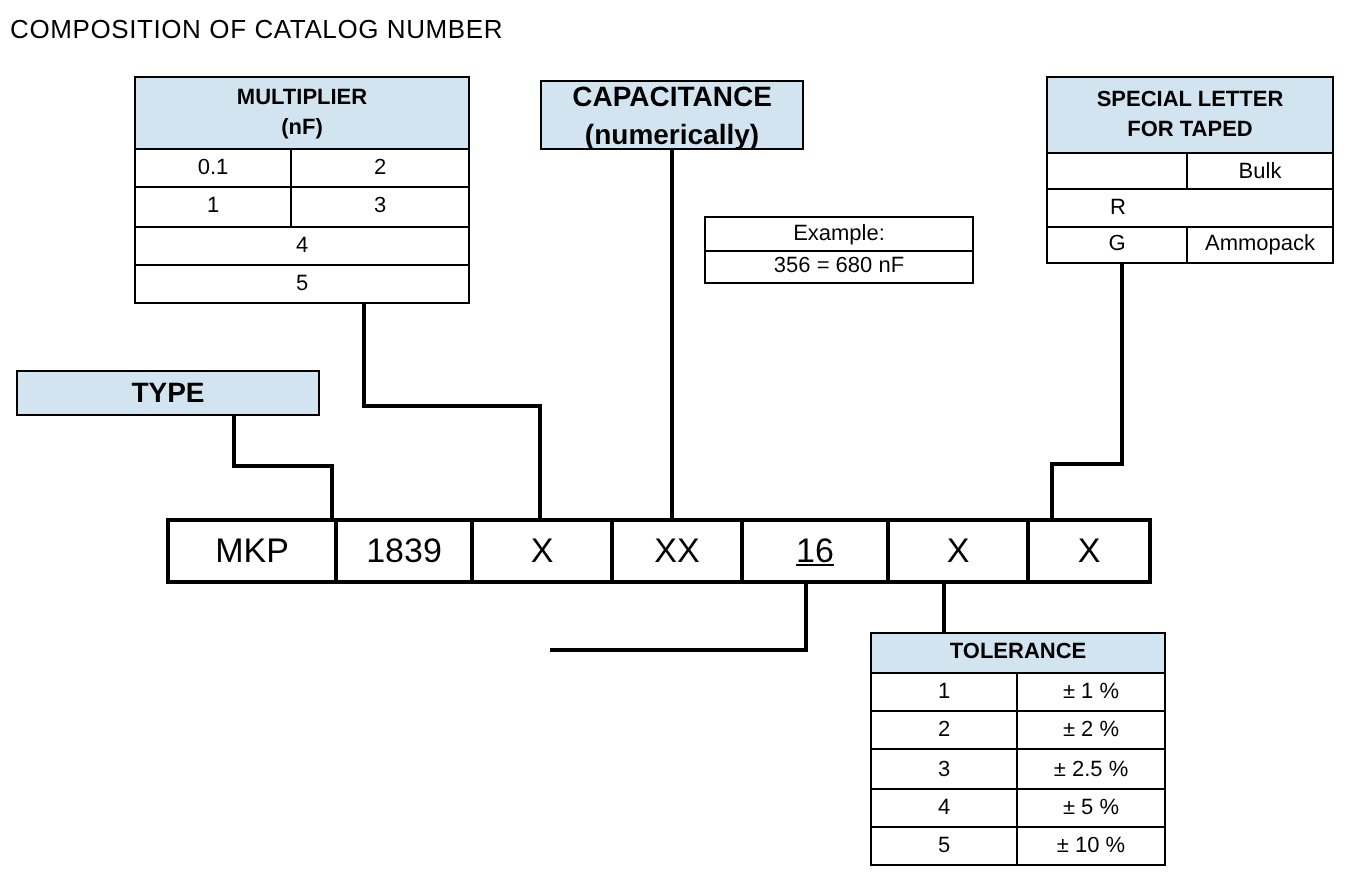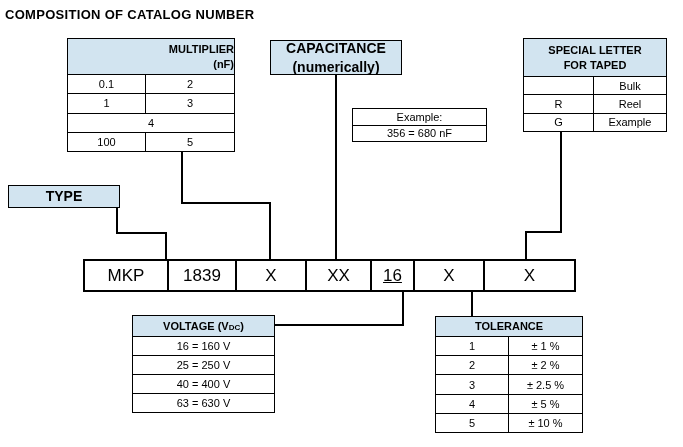--- a/index.html
+++ b/index.html
@@ -9,21 +9,21 @@
     height: 447px;
     background: #ffffff;
     font-family: "Liberation Sans", sans-serif;
     color: #000000;
     overflow: hidden;
   }
   .page-title {
     position: absolute;
     left: 5px; top: 7px;
     font-size: 13px;
-    font-weight: bold;
+    font-weight: normal;
     letter-spacing: 0.3px;
     margin: 0;
   }
   
   .tbl {
     position: absolute;
     border: 1.5px solid #000;
     display: flex;
     flex-direction: column;
     background: #fff;
@@ -116,37 +116,36 @@
   .vline, .hline { position: absolute; background: #000; }
 </style>
 </head>
 <body>
 
 <div class="canvas">
 
   <h1 class="page-title">COMPOSITION OF CATALOG NUMBER</h1>
 
   <div class="tbl" style="left:67px; top:38px; width:168px; height:114px;">
-    <div class="hdr" style="height:35px;align-items:flex-end;">
+    <div class="hdr" style="height:35px;">
       <div>MULTIPLIER</div>
       <div>(nF)</div>
     </div>
     <div class="trow">
       <div class="tc" style="width:78px;">0.1</div>
       <div class="tc" style="flex:1;">2</div>
     </div>
     <div class="trow">
       <div class="tc" style="width:78px;">1</div>
       <div class="tc" style="flex:1;">3</div>
     </div>
     <div class="trow">
       <div class="tc" style="flex:1;">4</div>
     </div>
     <div class="trow">
-      <div class="tc" style="width:78px;">100</div>
       <div class="tc" style="flex:1;">5</div>
     </div>
   </div>
 
   <div class="bluebox" style="left:270px; top:40px; width:132px; height:35px;">
     <div>CAPACITANCE</div>
     <div>(numerically)</div>
   </div>
 
   <div class="example" style="left:352px; top:108px; width:135px; height:34px;">
@@ -158,61 +157,41 @@
     <div class="hdr" style="height:37px;">
       <div>SPECIAL LETTER</div>
       <div>FOR TAPED</div>
     </div>
     <div class="trow">
       <div class="tc" style="width:70px;"></div>
       <div class="tc" style="flex:1;">Bulk</div>
     </div>
     <div class="trow">
       <div class="tc" style="width:70px;">R</div>
-      <div class="tc" style="flex:1;">Reel</div>
     </div>
     <div class="trow">
       <div class="tc" style="width:70px;">G</div>
-      <div class="tc" style="flex:1;">Example</div>
-    </div>
-  </div>
-
-  <div class="bluebox" style="left:8px; top:185px; width:112px; height:23px;">
+      <div class="tc" style="flex:1;">Ammopack</div>
+    </div>
+  </div>
+
+  <div class="bluebox" style="left:8px; top:185px; width:152px; height:23px;">
     <div>TYPE</div>
   </div>
 
   <div class="catrow" style="left:83px; top:259px; width:493px; height:33px;">
     <div class="catcell" style="width:84px;">MKP</div>
     <div class="catcell" style="width:68px;">1839</div>
     <div class="catcell" style="width:70px;">X</div>
     <div class="catcell" style="width:65px;">XX</div>
-    <div class="catcell" style="width:43px;text-decoration:underline;">16</div>
+    <div class="catcell" style="width:73px;text-decoration:underline;">16</div>
     <div class="catcell" style="width:70px;">X</div>
     <div class="catcell" style="flex:1;">X</div>
   </div>
 
-  <div class="tbl" style="left:132px; top:315px; width:143px; height:98px;">
-    <div class="hdr" style="height:20px; flex-direction:row;">
-      <span>VOLTAGE (V</span>
-        <sub class="vsub">DC</sub>
-        <span>)</span>
-    </div>
-    <div class="trow">
-      <div class="tc full">16 = 160 V</div>
-    </div>
-    <div class="trow">
-      <div class="tc full">25 = 250 V</div>
-    </div>
-    <div class="trow">
-      <div class="tc full">40 = 400 V</div>
-    </div>
-    <div class="trow">
-      <div class="tc full">63 = 630 V</div>
-    </div>
-  </div>
 
   <div class="tbl" style="left:435px; top:316px; width:148px; height:117px;">
     <div class="hdr" style="height:19px;">
       <div>TOLERANCE</div>
     </div>
     <div class="trow">
       <div class="tc" style="width:73px;">1</div>
       <div class="tc" style="flex:1;">± 1 %</div>
     </div>
     <div class="trow">

